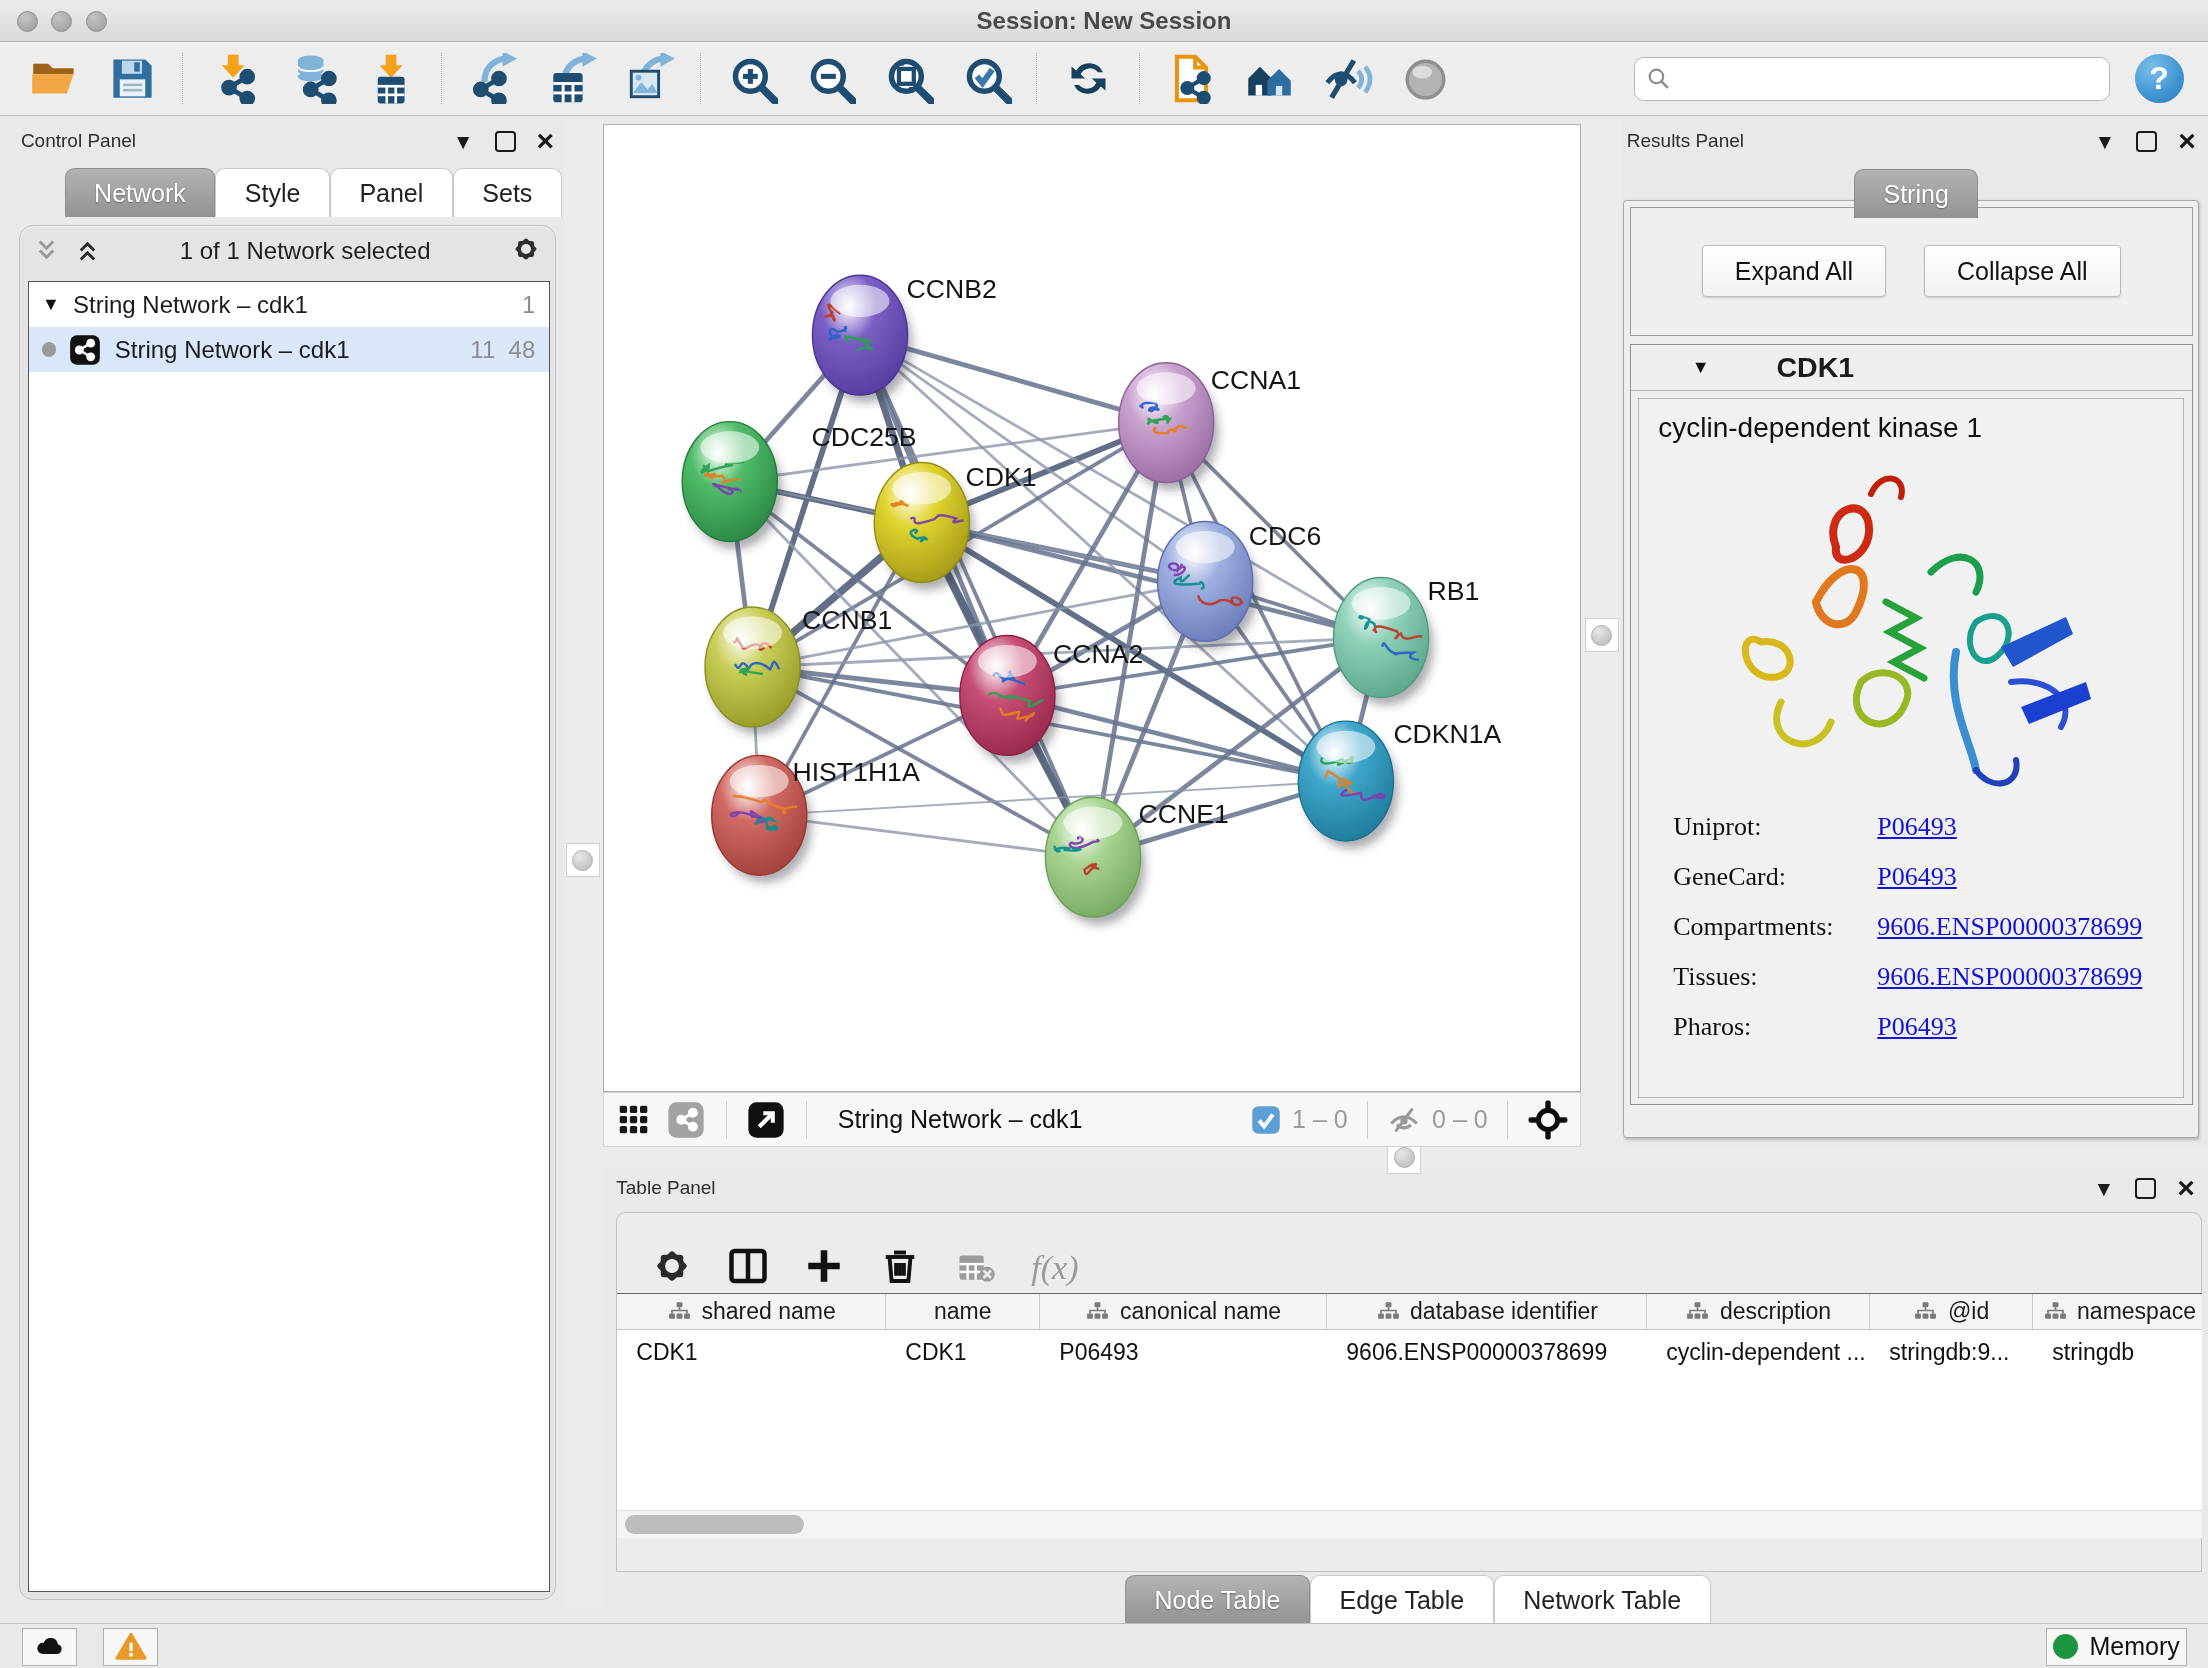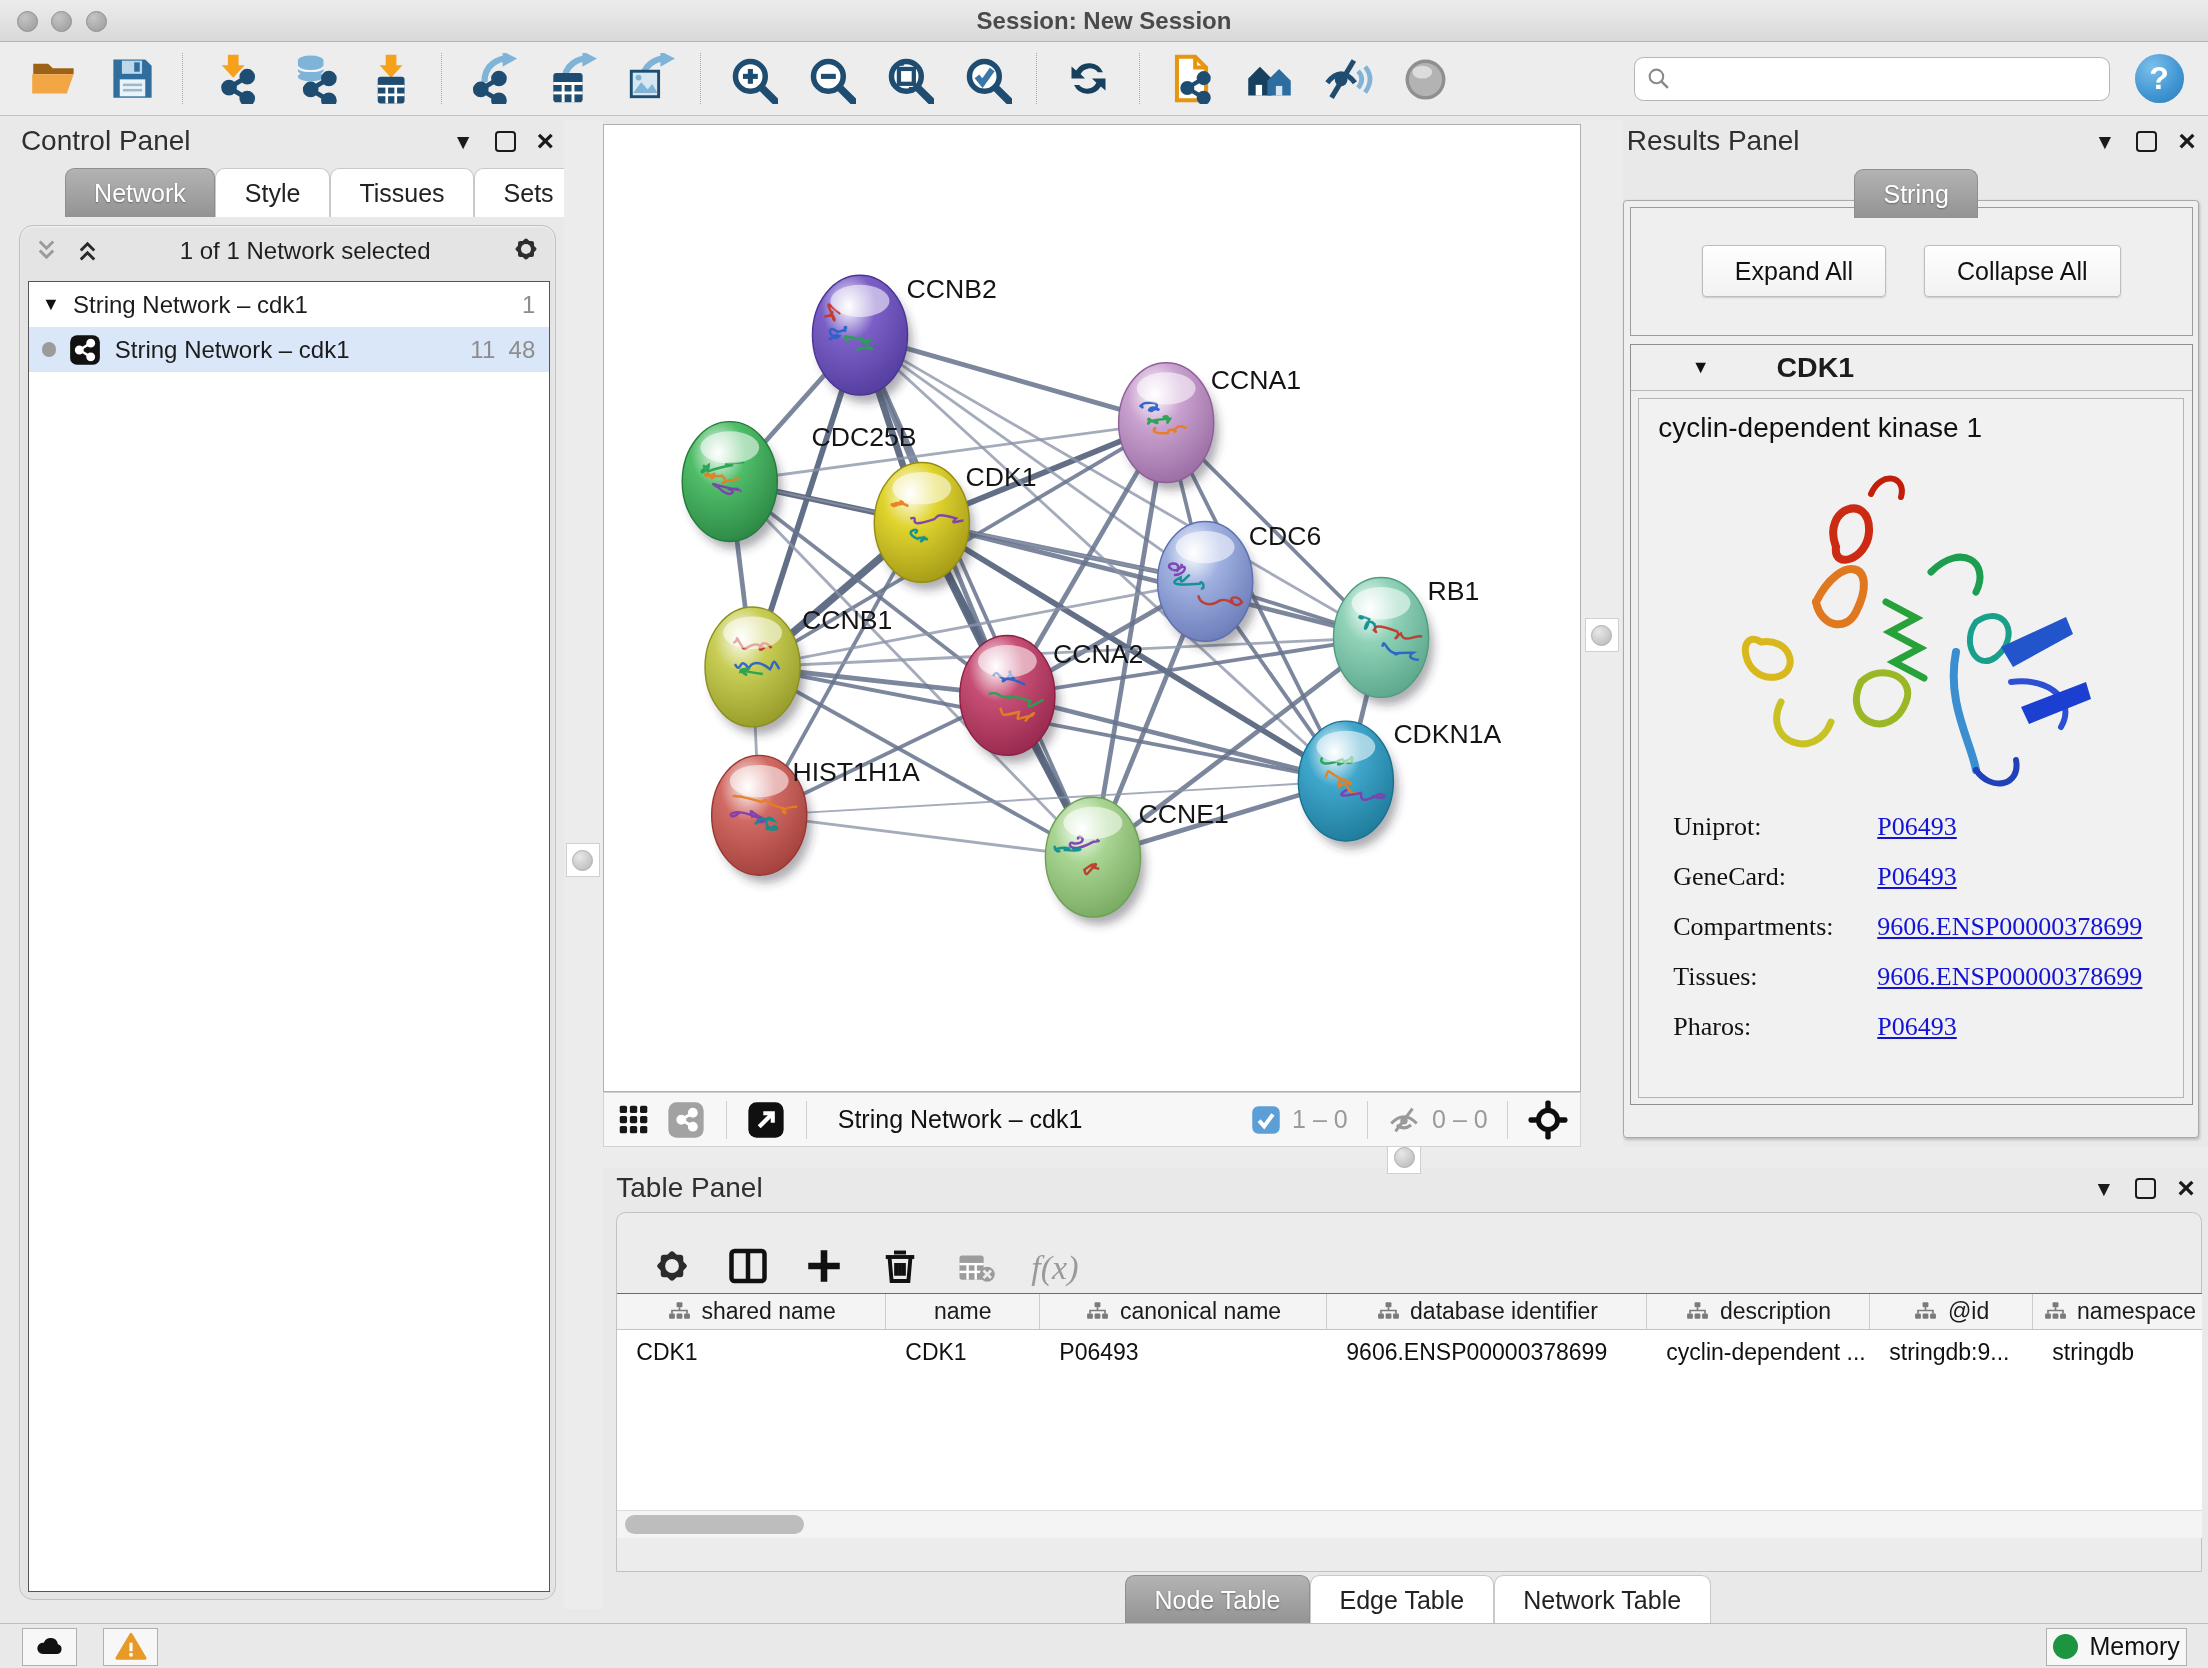--- a/index.html
+++ b/index.html
@@ -20,21 +20,21 @@
   .tbtn { width:78px; height:61px; display:flex; align-items:center; justify-content:center; background:none; border:none; cursor:pointer; }
   .tbtn svg { width:51px; height:51px; }
   .tsep { width:1.9px; height:51px; border-left:1.9px dotted #a8a8a8; margin:0 11.4px; }
   .searchwrap { margin-left:auto; width:476px; height:44px; background:#fff; border:1px solid #b5b5b5; border-radius:9.5px;
     display:flex; align-items:center; padding:0 11.4px; gap:7.6px; }
   .searchwrap input { border:none; outline:none; flex:1; font-size:23px; font-family:"Liberation Sans",sans-serif; background:transparent; }
   .helpbtn { margin-left:25px; margin-right:9.5px; width:49px; height:49px; border-radius:50%; border:none; cursor:pointer;
     background:radial-gradient(circle at 35% 28%, #7cc0ea, #3f94d2 60%, #2d7cb8); color:#fff; font-size:32px; font-weight:bold; line-height:49px; text-align:center; }
 
   
-  .panel-title { font-size:28px; color:#2f2f2f; }
+  .panel-title { font-size:19px; color:#2f2f2f; }
   .panel-btns { display:flex; align-items:center; gap:21px; }
   .pb { font-size:21px; color:#1a1a1a; background:none; border:none; cursor:pointer; line-height:1; }
   .pb.square { width:21px; height:21px; border:2.4px solid #1a1a1a; border-radius:3.8px; }
   .pb.x { font-size:30px; font-weight:bold; }
   .tab { height:49px; padding:0 28.5px; background:#fff; border:1px solid #c9c9c9; border-bottom:none;
     border-radius:9.5px 9.5px 0 0; font-size:25px; color:#222; cursor:pointer; font-family:"Liberation Sans",sans-serif; }
   .tab.sel { background:linear-gradient(#b3b3b3,#939393); color:#fff; text-shadow:0 1px 1.9px rgba(0,0,0,.35); border-color:#8f8f8f; }
 
   
   .control-panel { position:absolute; left:7.6px; top:120px; width:556px; height:1489px; }
@@ -329,21 +329,21 @@
     <span class="panel-title">Control Panel</span>
     <span class="panel-btns">
       <button class="pb">▼</button>
       <button class="pb square"></button>
       <button class="pb x">×</button>
     </span>
   </div>
   <div class="cp-tabs" id="cp-tabs">
       <button class="tab sel">Network</button>
       <button class="tab">Style</button>
-      <button class="tab">Tissues</button>
+      <button class="tab">Panel</button>
       <button class="tab">Sets</button>
     </div>
   <div class="cp-box">
     <div class="cp-status">
       <button class="chev">
         <svg width="27" height="27" viewBox="0 0 24 24">
             <g stroke="#9a9a9a" stroke-width="2.6" fill="none">
               <path d="M6 4l6 6 6-6"></path>
               <path d="M6 12l6 6 6-6"></path>
             </g>

